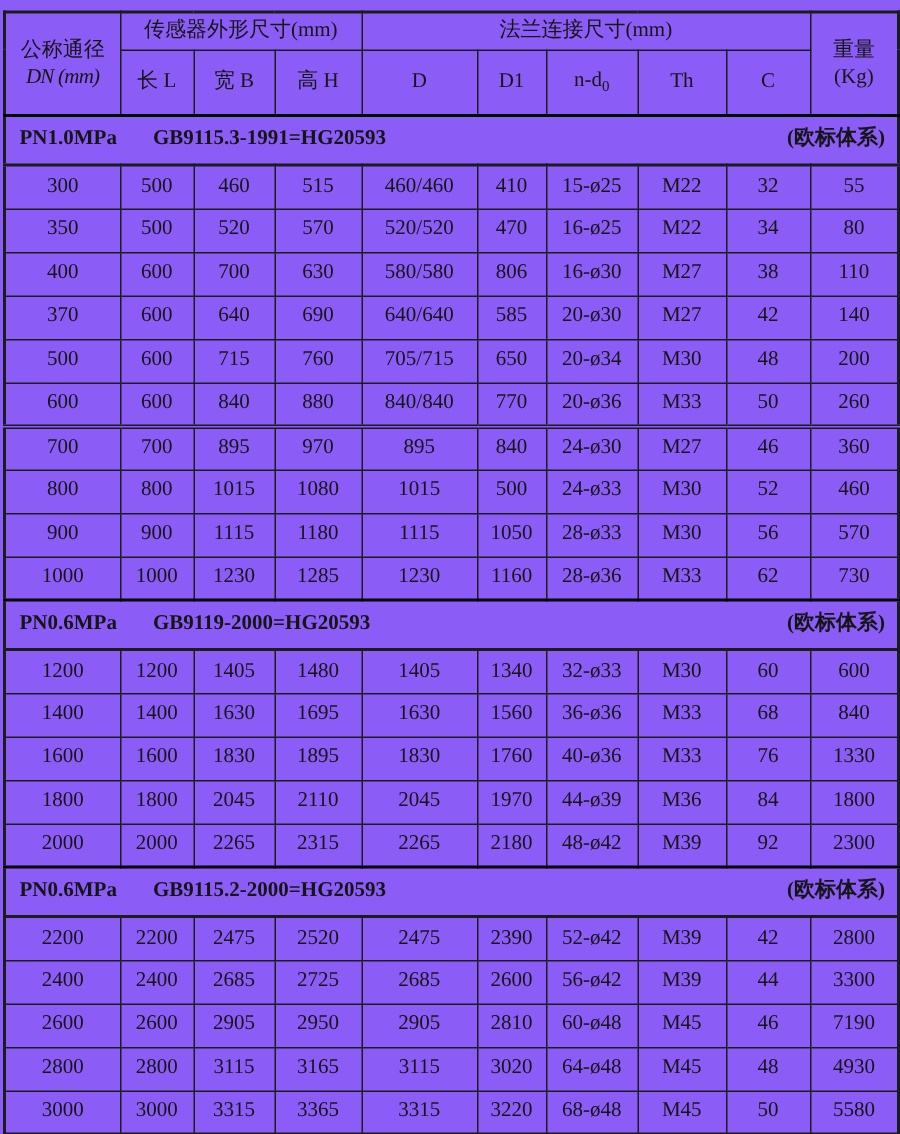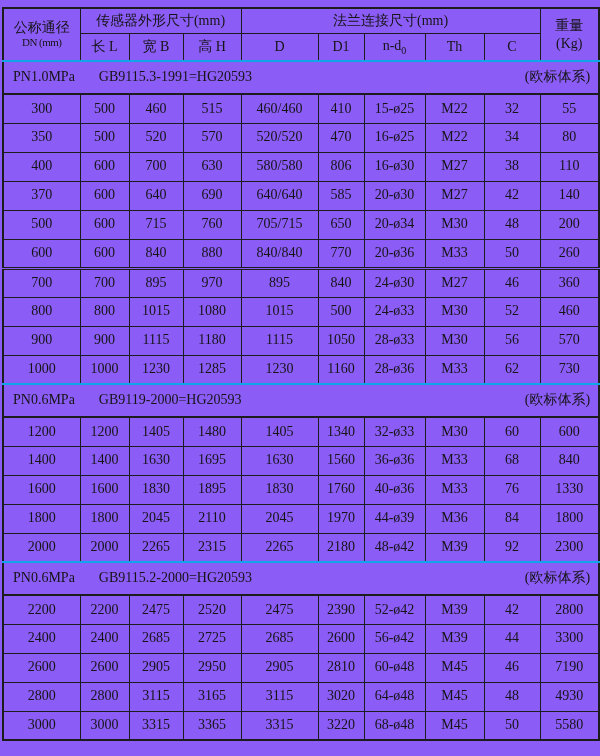--- a/index.html
+++ b/index.html
@@ -29,29 +29,30 @@
     text-align: center;
     vertical-align: middle;
     font-weight: normal;
     padding: 0;
     font-size: 14px;
     line-height: 1.15;
     overflow: hidden;
     white-space: nowrap;
   }
   thead tr.hdr-row-1 { height: 25px; }
-  thead tr.hdr-row-2 { height: 28px; }
+  thead tr.hdr-row-2 { height: 44px; }
   thead th { border-bottom-width: 2px; }
   .two-line div { line-height: 1.25; }
-  .dn-sub { font-size: 11px; letter-spacing: -0.5px; }
+  .dn-sub { font-size: 14px; letter-spacing: -0.5px; font-style: italic; }
   sub.nd0-sub { font-size: 10px; }
   tr.section-row { height: 33px; }
   tr.section-row td {
-    border-top: 2px solid #0ea5e9;
+    border-top: 2px solid #000000;
     border-bottom: 2px solid #1c1c1c;
+    font-weight: bold;
   }
   .secwrap {
     display: flex;
     align-items: center;
     width: 100%;
   }
   .secwrap .pn { margin-left: 9px; }
   .secwrap .std { margin-left: 24px; }
   .secwrap .sys { margin-left: auto; margin-right: 8px; }
   tr.data-row { height: 29px; }

